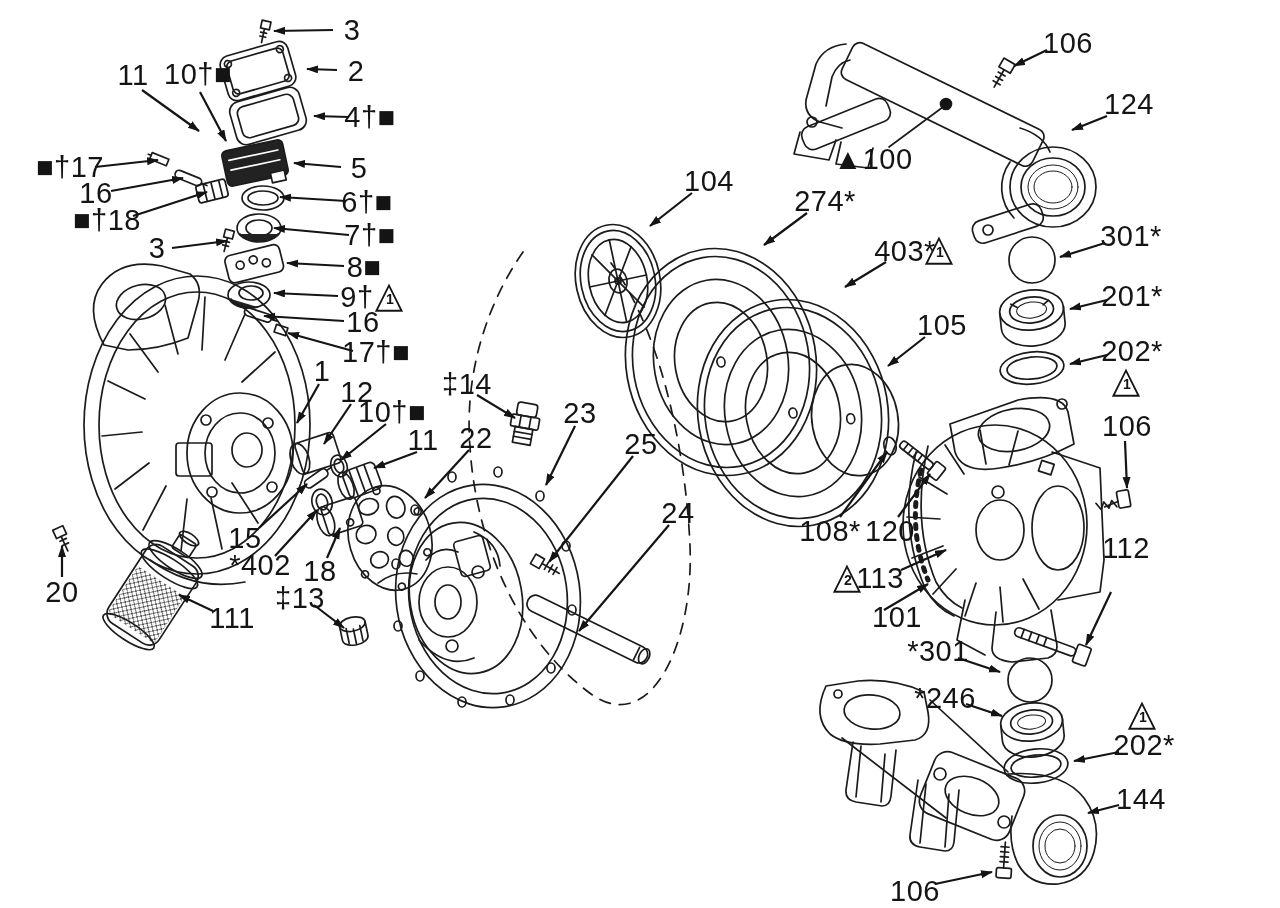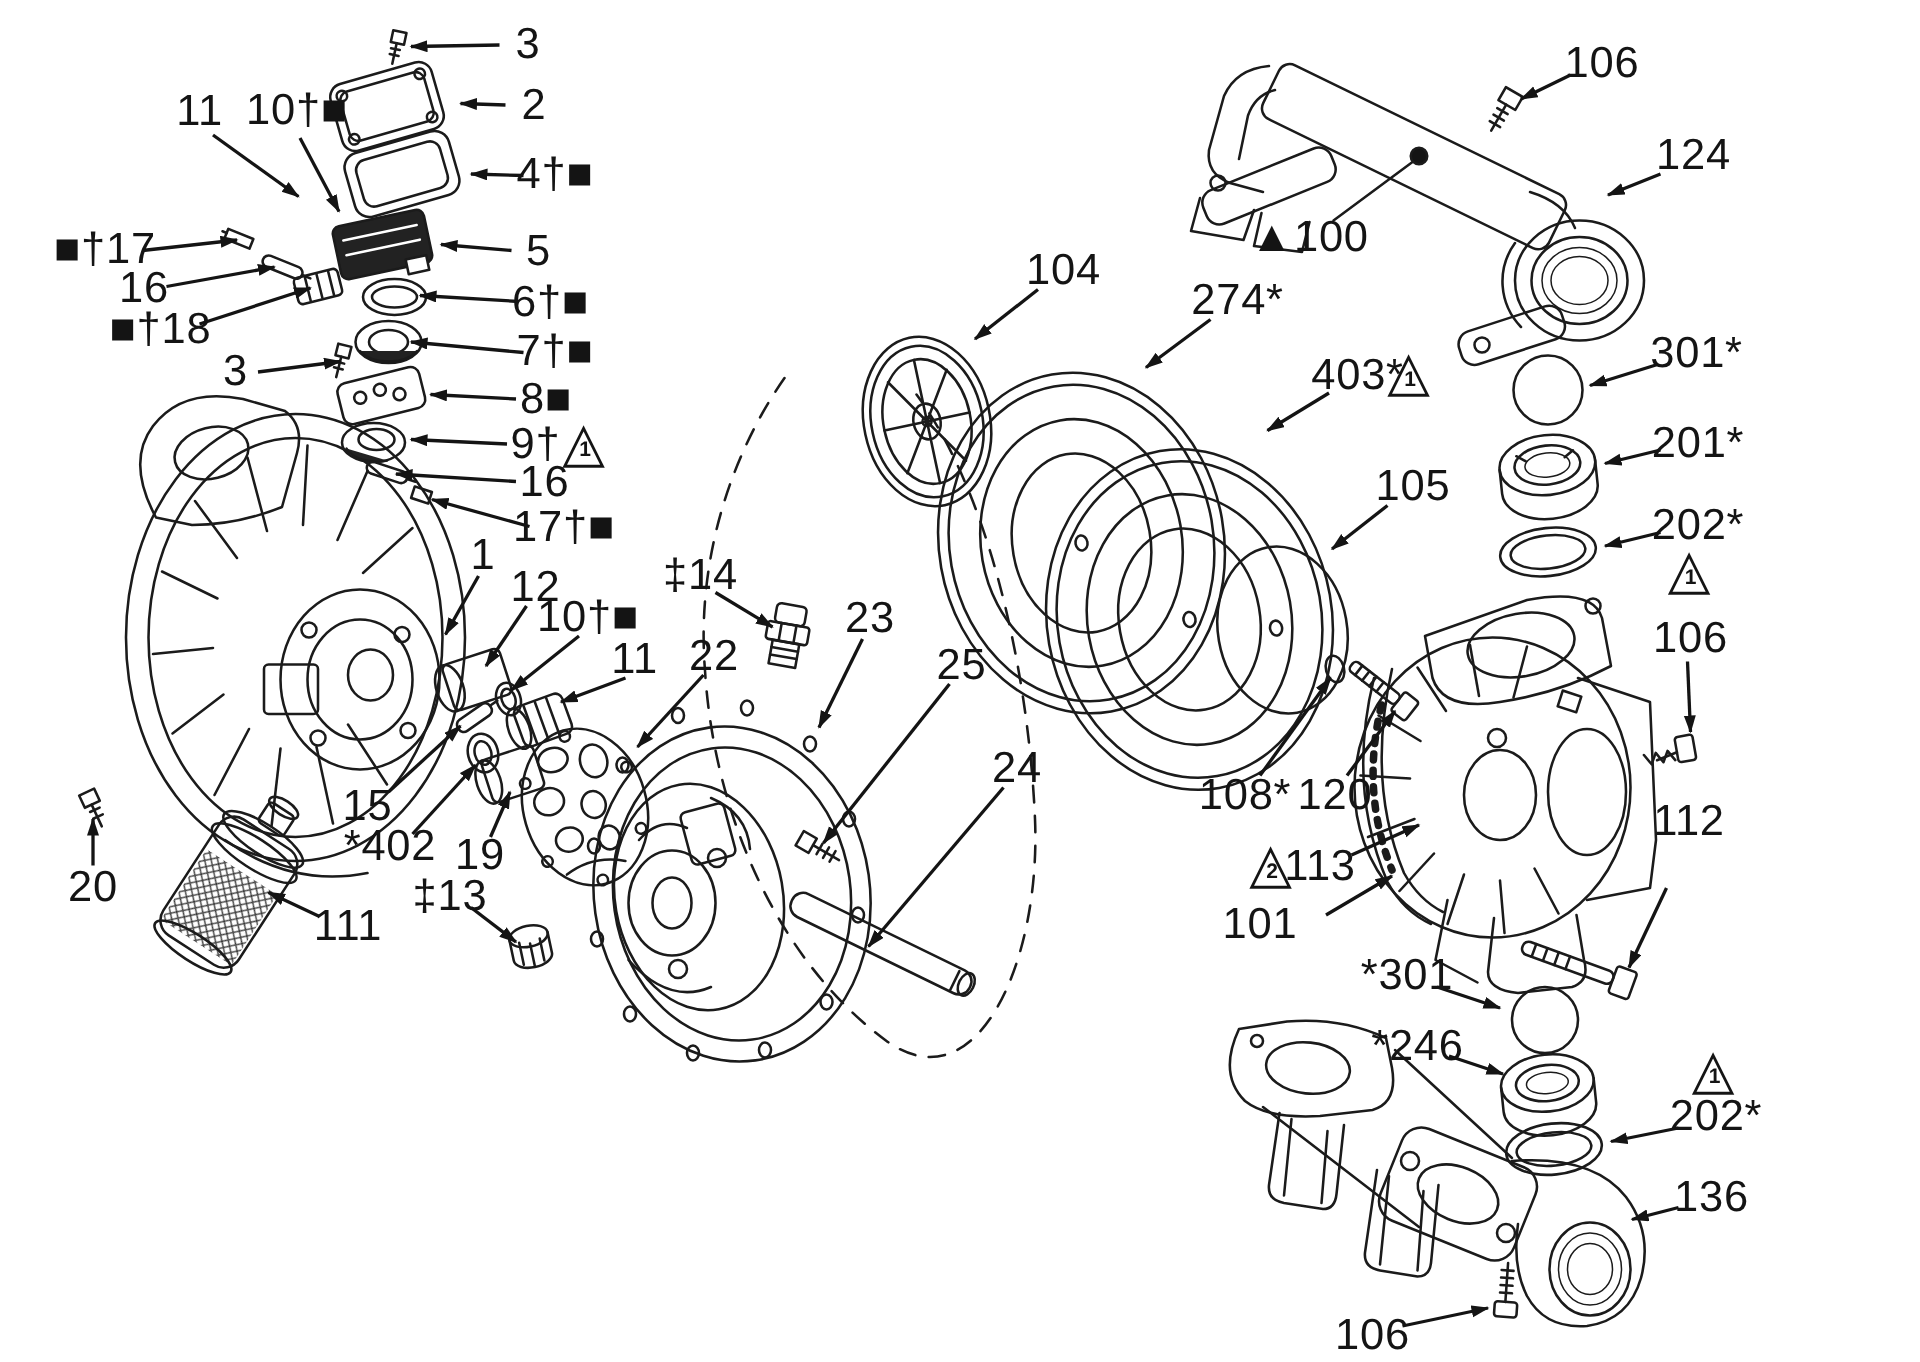--- a/index.html
+++ b/index.html
@@ -503,44 +503,44 @@
   <div class="lbl" style="left:357px;top:392px">12</div>
   <div class="lbl" style="left:392px;top:412px">10†■</div>
   <div class="lbl" style="left:423px;top:440px">11</div>
   <div class="lbl" style="left:467px;top:384px">‡14</div>
   <div class="lbl" style="left:580px;top:413px">23</div>
   <div class="lbl" style="left:476px;top:438px">22</div>
   <div class="lbl" style="left:641px;top:444px">25</div>
   <div class="lbl" style="left:678px;top:513px">24</div>
   <div class="lbl" style="left:245px;top:538px">15</div>
   <div class="lbl" style="left:260px;top:565px">*402</div>
-  <div class="lbl" style="left:320px;top:571px">19</div>
+  <div class="lbl" style="left:320px;top:571px">18</div>
   <div class="lbl" style="left:300px;top:598px">‡13</div>
   <div class="lbl" style="left:62px;top:592px">20</div>
   <div class="lbl" style="left:232px;top:618px">111</div>
   <div class="lbl" style="left:709px;top:181px">104</div>
   <div class="lbl" style="left:825px;top:201px">274*</div>
   <div class="lbl" style="left:873px;top:159px">▲100</div>
   <div class="lbl" style="left:905px;top:251px">403*</div>
   <div class="lbl" style="left:942px;top:325px">105</div>
   <div class="lbl" style="left:1068px;top:43px">106</div>
   <div class="lbl" style="left:1129px;top:104px">124</div>
   <div class="lbl" style="left:1131px;top:236px">301*</div>
   <div class="lbl" style="left:1132px;top:296px">201*</div>
   <div class="lbl" style="left:1132px;top:351px">202*</div>
   <div class="lbl" style="left:1127px;top:426px">106</div>
   <div class="lbl" style="left:830px;top:531px">108*</div>
   <div class="lbl" style="left:890px;top:531px">120</div>
   <div class="lbl" style="left:880px;top:578px">113</div>
-  <div class="lbl" style="left:840px;top:617px">101</div>
+  <div class="lbl" style="left:897px;top:617px">101</div>
   <div class="lbl" style="left:1126px;top:548px">112</div>
   <div class="lbl" style="left:938px;top:651px">*301</div>
   <div class="lbl" style="left:945px;top:698px">*246</div>
   <div class="lbl" style="left:1144px;top:745px">202*</div>
-  <div class="lbl" style="left:1141px;top:799px">136</div>
+  <div class="lbl" style="left:1141px;top:799px">144</div>
   <div class="lbl" style="left:915px;top:891px">106</div>
 
   <span class="tri" style="left:389px;top:296px">
     <span class="tri-g">△</span>
     <span class="tri-n">1</span>
   </span>
   <span class="tri" style="left:939px;top:249px">
     <span class="tri-g">△</span>
     <span class="tri-n">1</span>
   </span>

